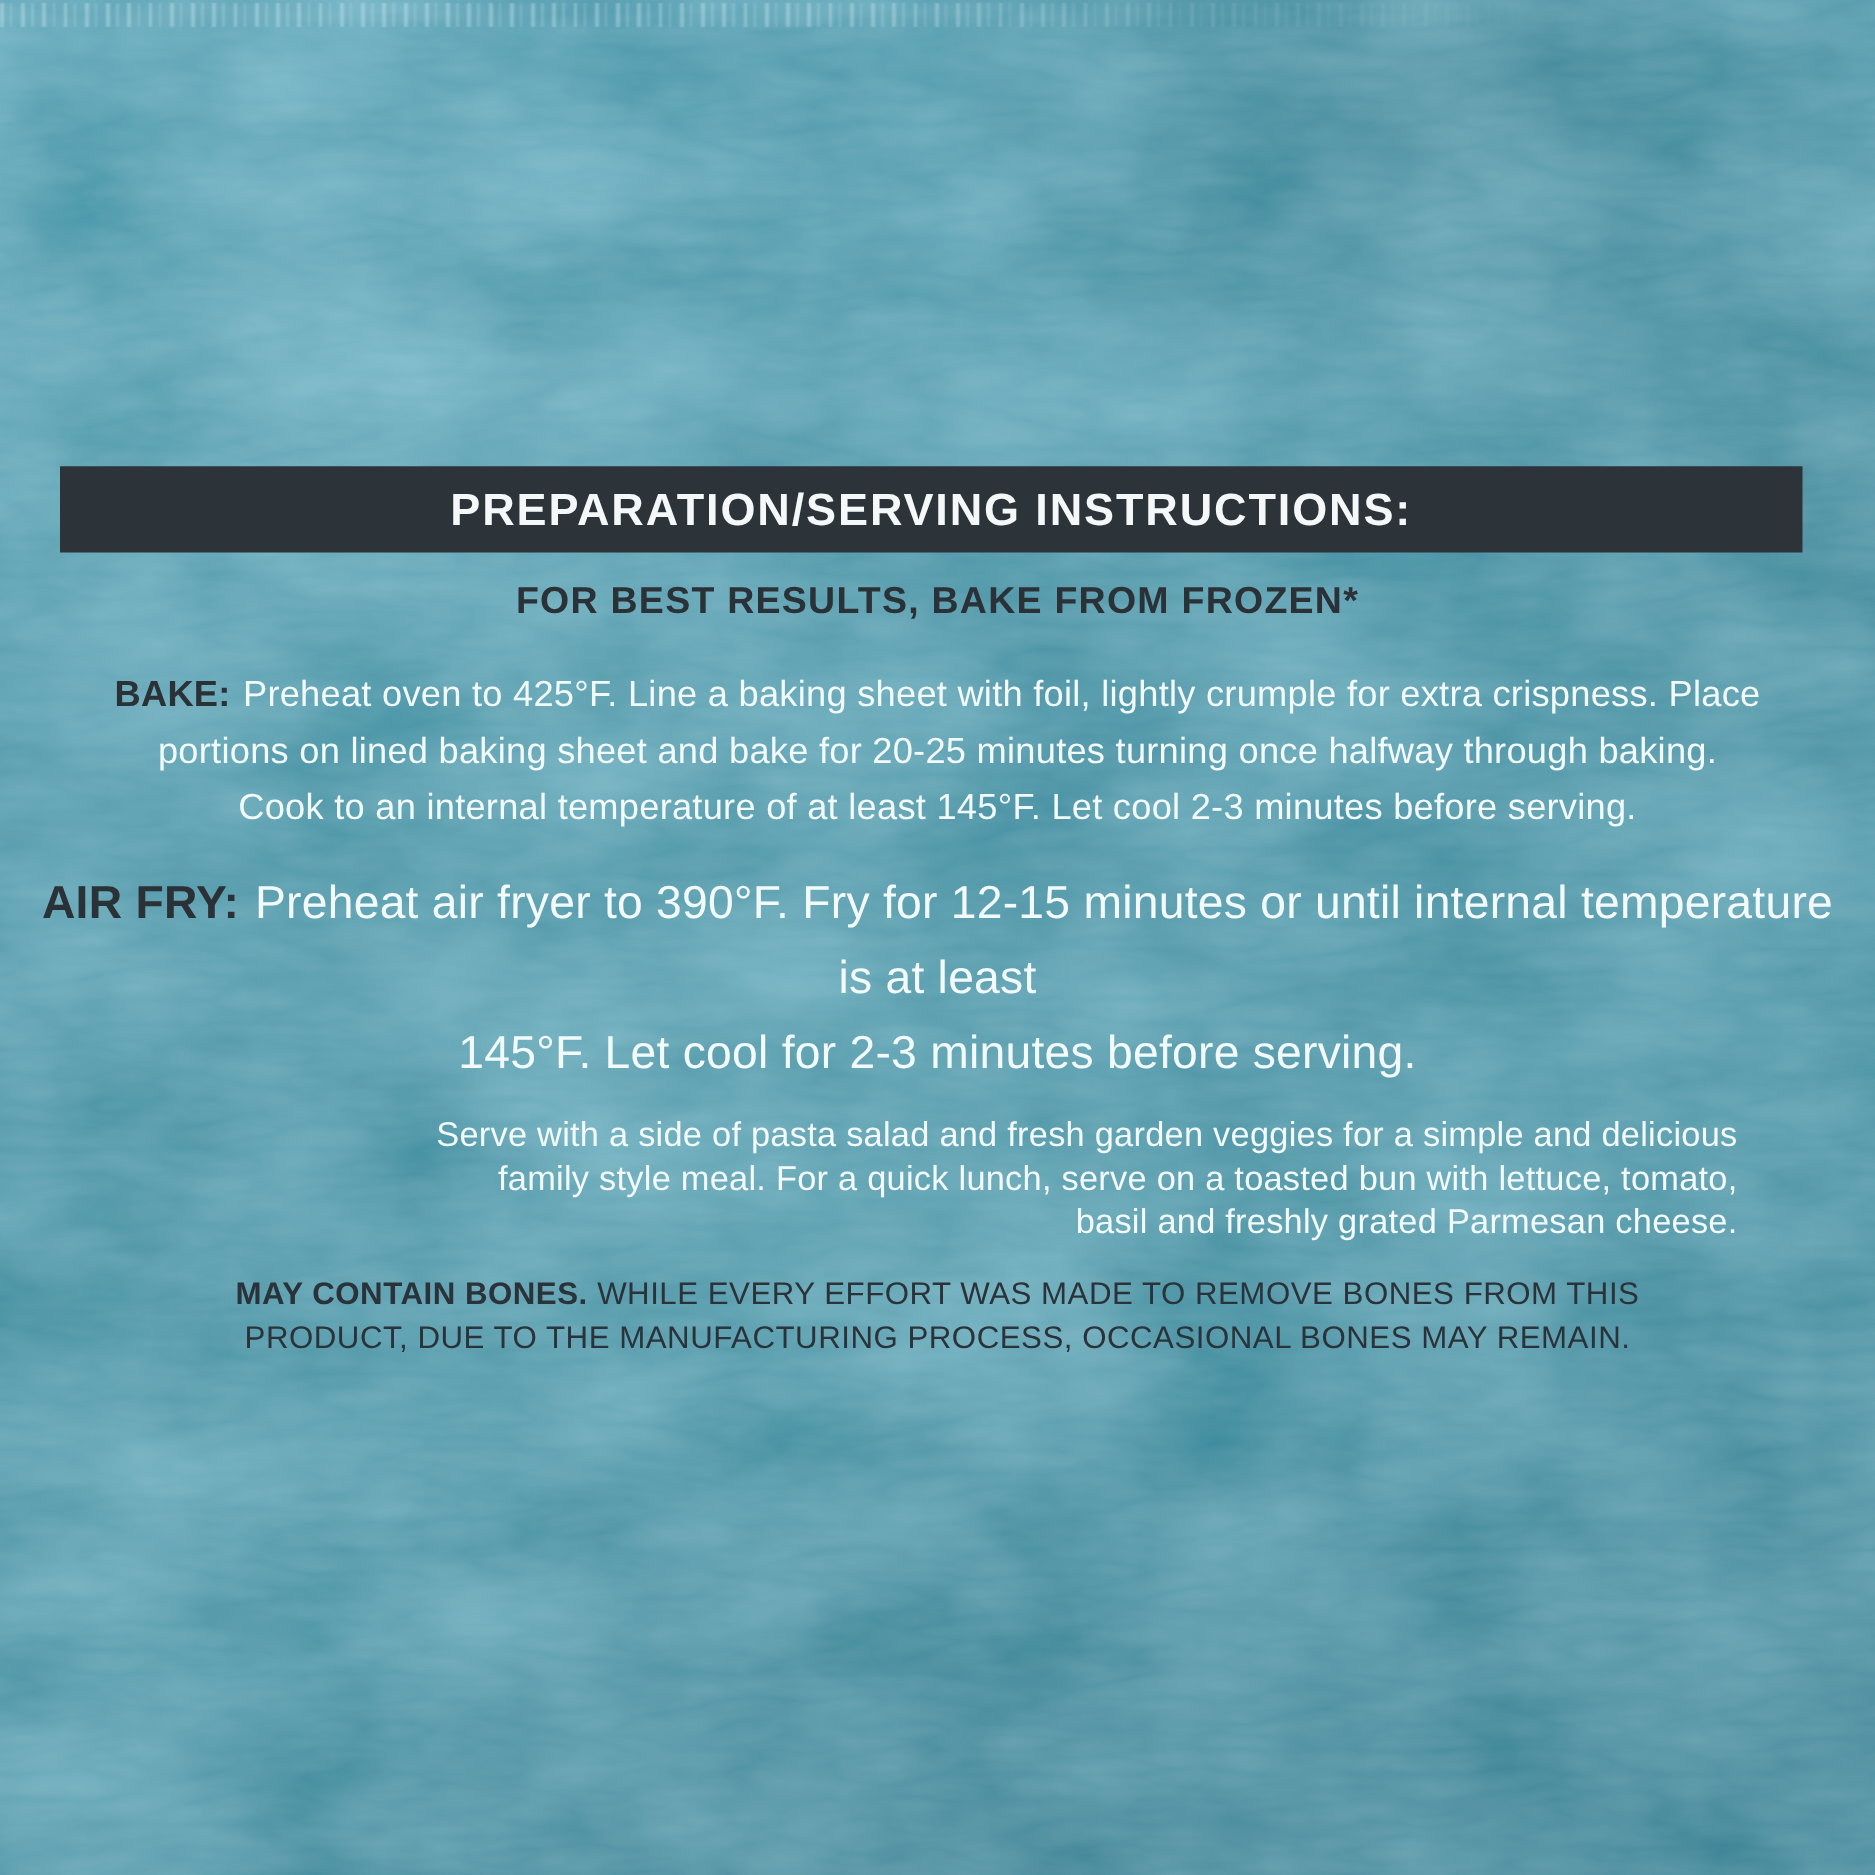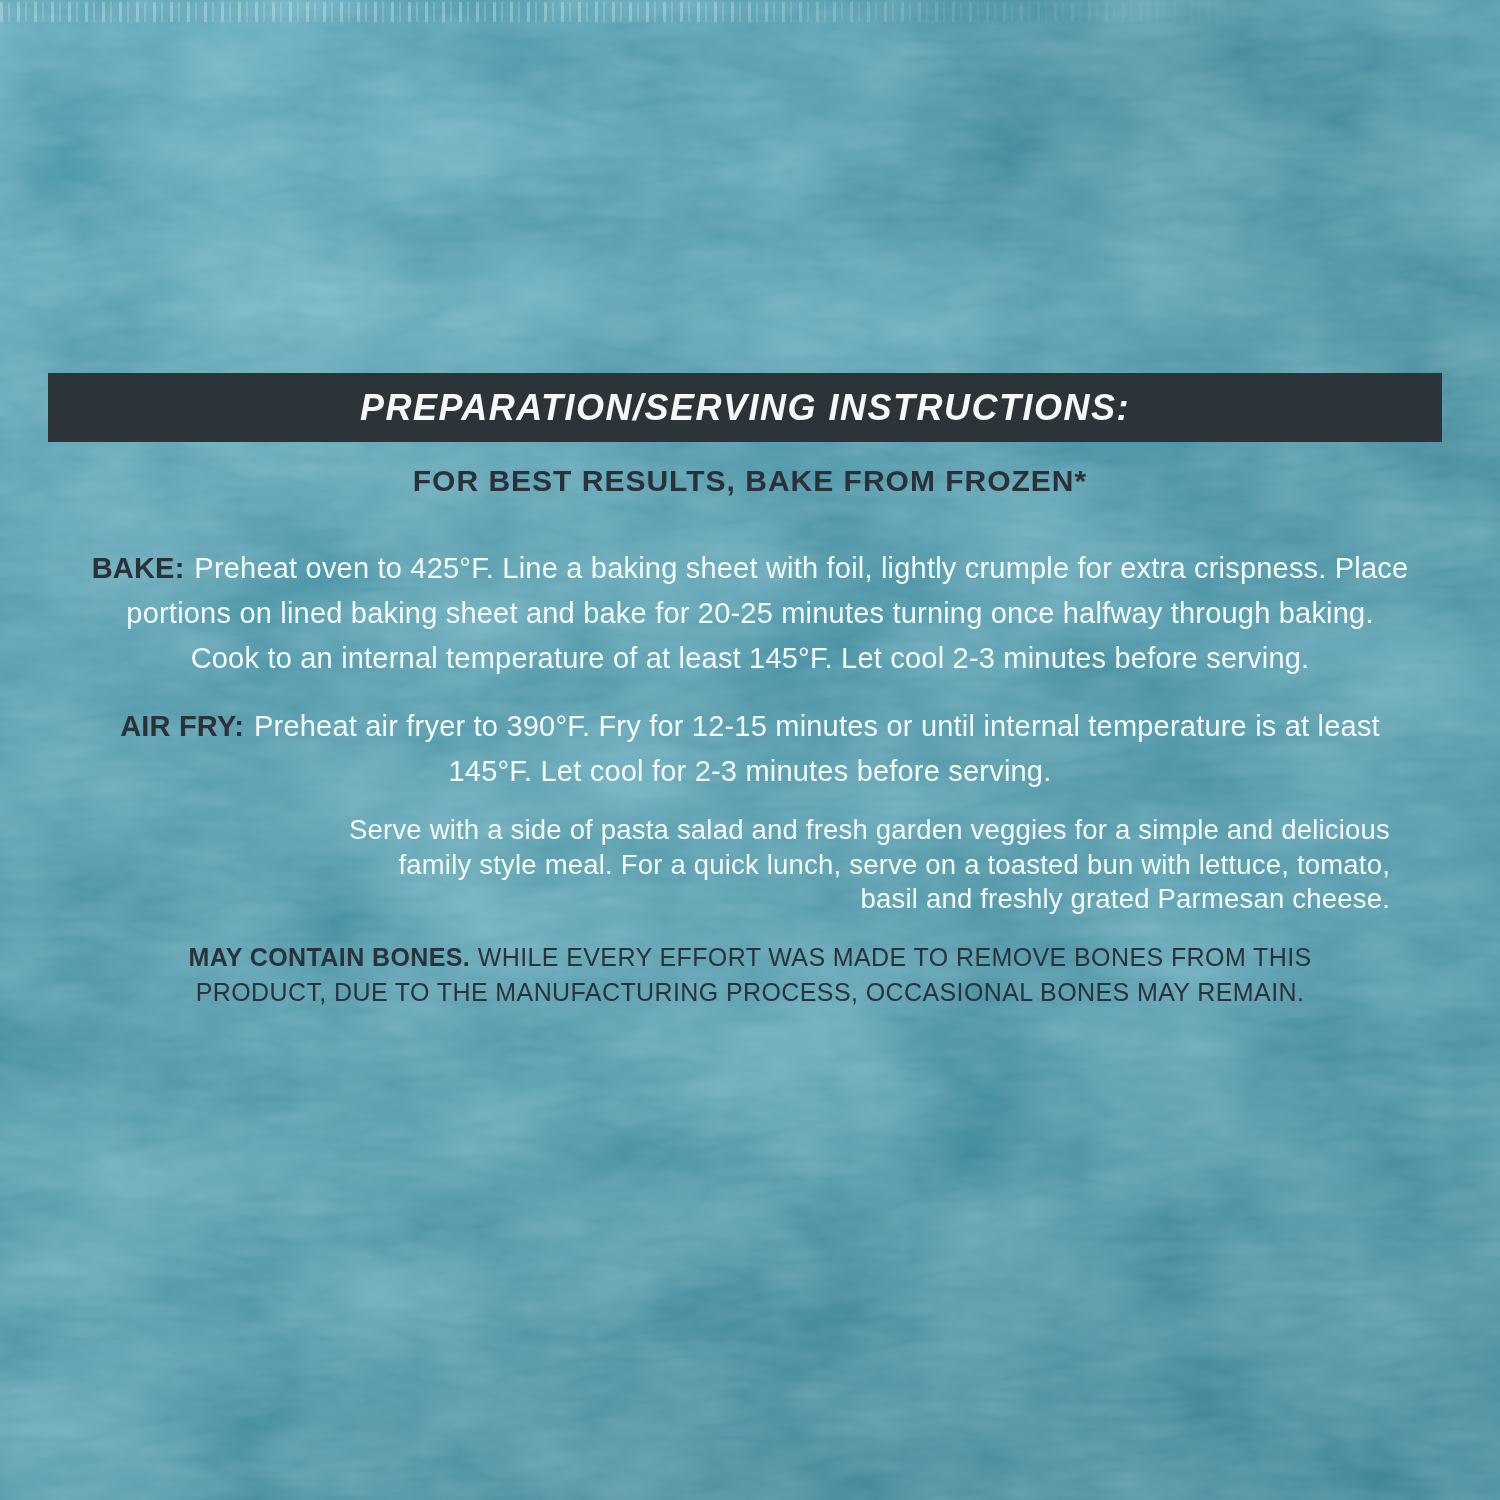--- a/index.html
+++ b/index.html
@@ -71,21 +71,20 @@
     display: flex;
     align-items: center;
     justify-content: center;
   }
   .header-bar h1 {
     margin: 0;
     color: #f4f8f9;
     font-size: 36px;
     font-weight: 700;
     letter-spacing: 1.5px;
-    font-style: italic;
   }
   .subheader {
     margin: 22px 0 0 0;
     color: #2a3137;
     font-size: 30px;
     font-weight: 700;
     letter-spacing: 1px;
   }
   p.para {
     margin: 0 auto;
@@ -93,31 +92,31 @@
   }
   .body-text {
     white-space: pre-line;
   }
   .lead {
     font-weight: 700;
     color: #2a3137;
     margin-right: 0.34em;
   }
   .para.bake {
-    margin-top: 48px;
+    margin-top: 36px;
     width: 1466px;
     font-size: 29px;
     line-height: 45px;
     letter-spacing: 0.2px;
   }
   .para.airfry {
     margin-top: 23px;
     width: 1450px;
-    font-size: 29px;
-    line-height: 45px;
+    font-size: 37px;
+    line-height: 60px;
     letter-spacing: 0.2px;
   }
   .para.note {
     margin-top: 30px;
     width: 1460px;
     font-size: 28px;
     line-height: 37px;
     letter-spacing: 0.2px;
   }
   .para.serve {

